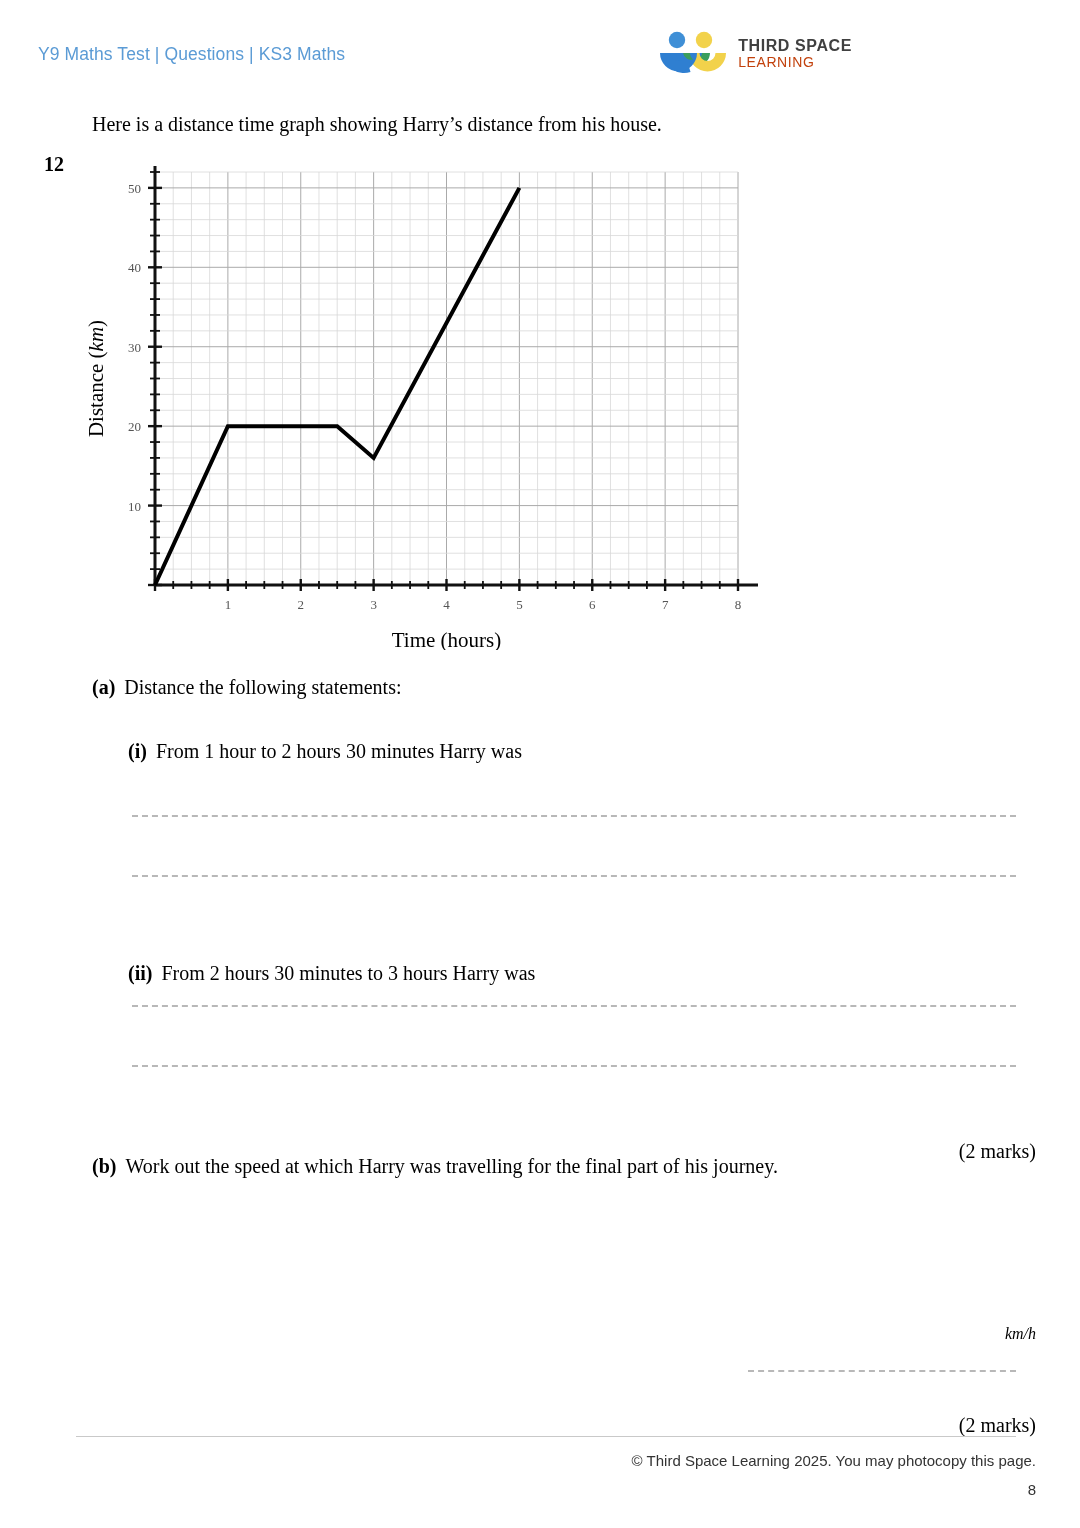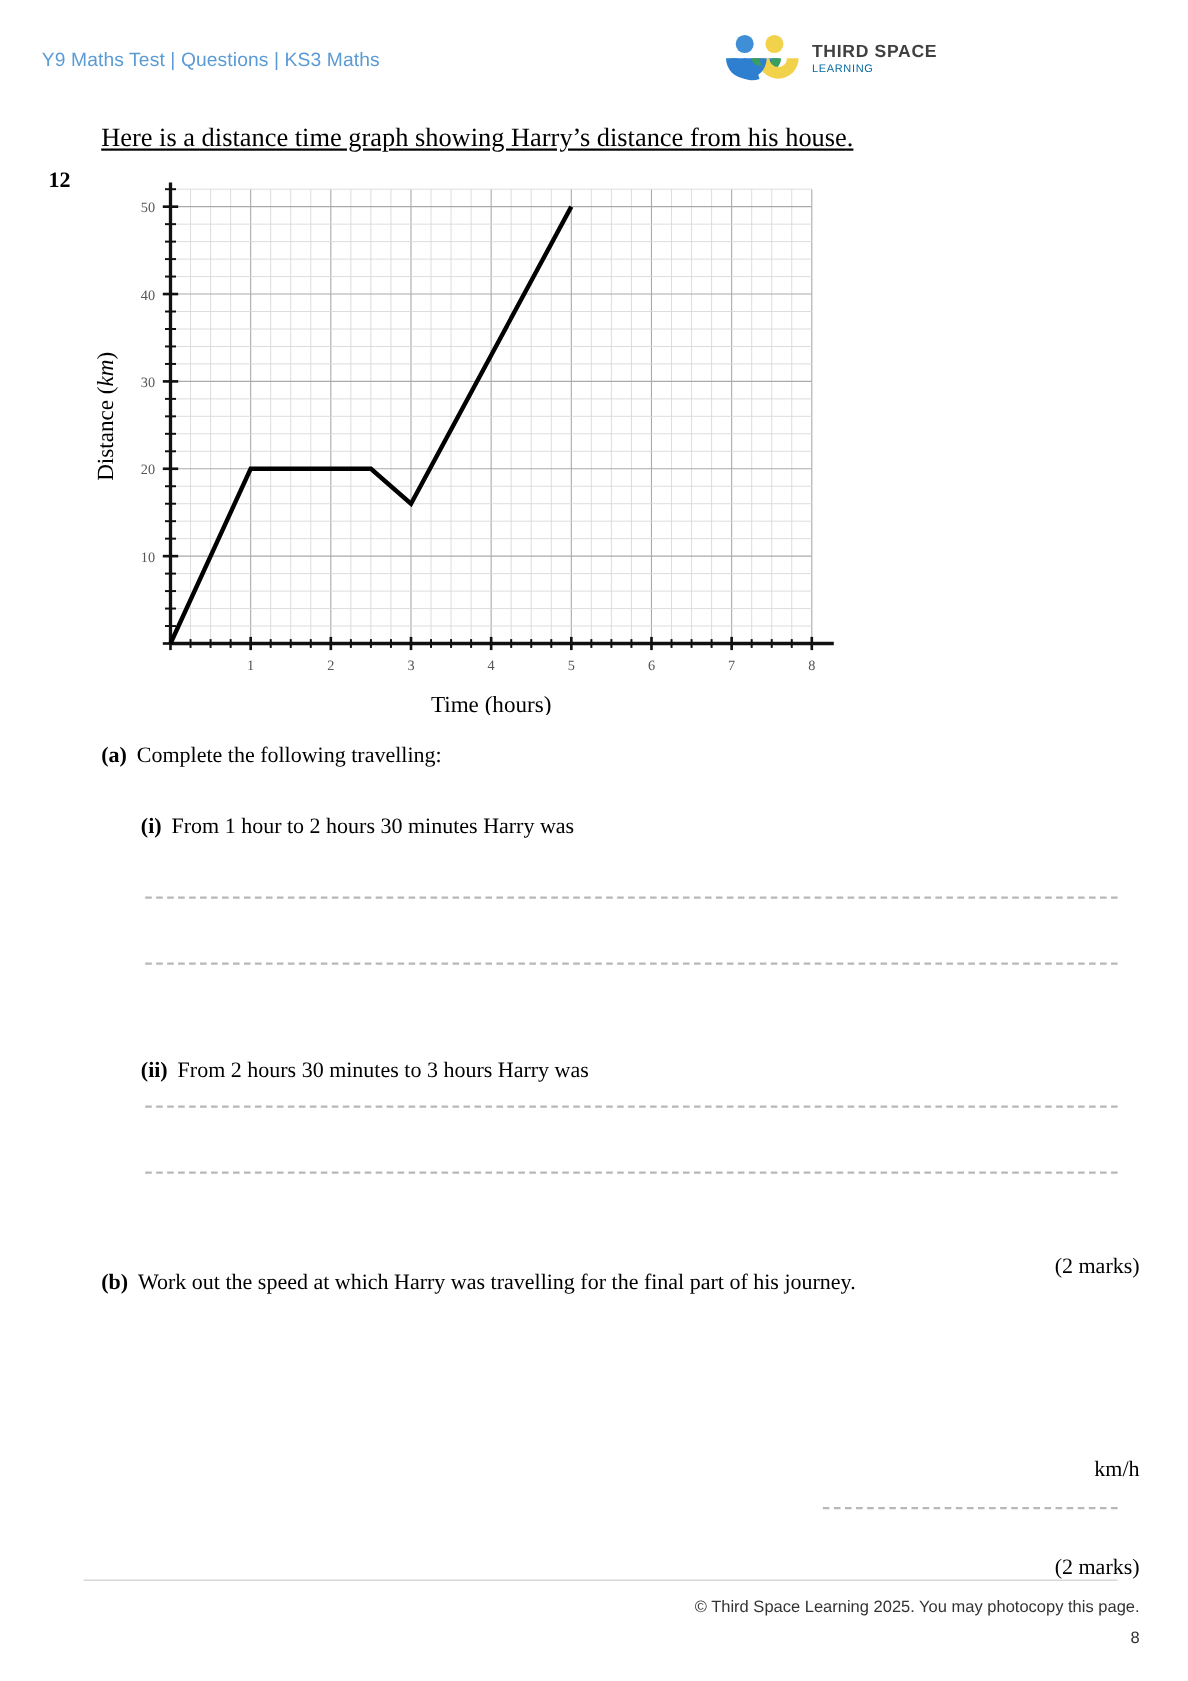--- a/index.html
+++ b/index.html
@@ -48,42 +48,41 @@
   }
   .logo-text .l1 {
     display:block;
     font-size: 16px;
     font-weight: bold;
     color: #404040;
     letter-spacing: 0.6px;
   }
   .logo-text .l2 {
     display:block;
-    font-size: 10px;
+    font-size: 14px;
     font-weight: normal;
-    color: #0369a1;
+    color: #c2410c;
     letter-spacing: 0.6px;
   }
 
   
   .q-number {
     position: absolute;
     left: 44px;
     top: 113px;
     font-size: 20px;
     font-weight: bold;
     margin-top: 40px;
   }
   .q-stem {
     position: absolute;
     left: 92px;
     top: 113px;
-    font-size: 24px;
+    font-size: 20px;
     white-space: nowrap;
-    text-decoration: underline;
   }
 
   
   .graph-block {
     position: absolute;
     left: 0px;
     top: 160px;
     width: 1080px;
     height: 490px;
   }
@@ -130,21 +129,22 @@
     left: 748px;
     top: 1370px;
     width: 268px;
     border-top: 2px dashed #b8b8b8;
     height: 0;
   }
   .unit {
     position: absolute;
     right: 44px;
     top: 1325px;
-    font-size: 20px;
+    font-size: 16px;
+    font-style: italic;
   }
 
   
   .footer-rule {
     position: absolute;
     left: 76px;
     top: 1436px;
     width: 940px;
     border-top: 1px solid #c9c9c9;
     height: 0;
@@ -340,21 +340,21 @@
         <text x="141" y="112.31" text-anchor="end" font-family="&quot;Liberation Serif&quot;, serif" font-size="13" fill="#555555">40</text>
         <text x="141" y="32.88" text-anchor="end" font-family="&quot;Liberation Serif&quot;, serif" font-size="13" fill="#555555">50</text>
       </g>
       <polyline points="155.00,425.00 227.88,266.15 337.19,266.15 373.63,297.92 519.38,27.88" fill="none" stroke="#000000" stroke-width="4" stroke-linejoin="miter" stroke-linecap="butt"></polyline>
       <text x="446.50" y="487" text-anchor="middle" font-family="&quot;Liberation Serif&quot;, serif" font-size="21" fill="#000000">Time (hours)</text>
       <text x="0" y="0" transform="translate(103,218.5) rotate(-90)" text-anchor="middle" font-family="&quot;Liberation Serif&quot;, serif" font-size="21" fill="#000000"><tspan>Distance (</tspan><tspan font-style="italic">km</tspan><tspan>)</tspan></text>
     </svg>
 </div>
 
 <div class="part part-a">
-  <span class="part-label">(a)</span><span>Complete the following travelling:</span>
+  <span class="part-label">(a)</span><span>Distance the following statements:</span>
 </div>
 
 <div class="part sub-i">
   <span class="part-label">(i)</span><span>From 1 hour to 2 hours 30 minutes Harry was</span>
 </div>
 
 <div class="answer-line line-1"></div>
 <div class="answer-line line-2"></div>
 
 <div class="part sub-ii">

